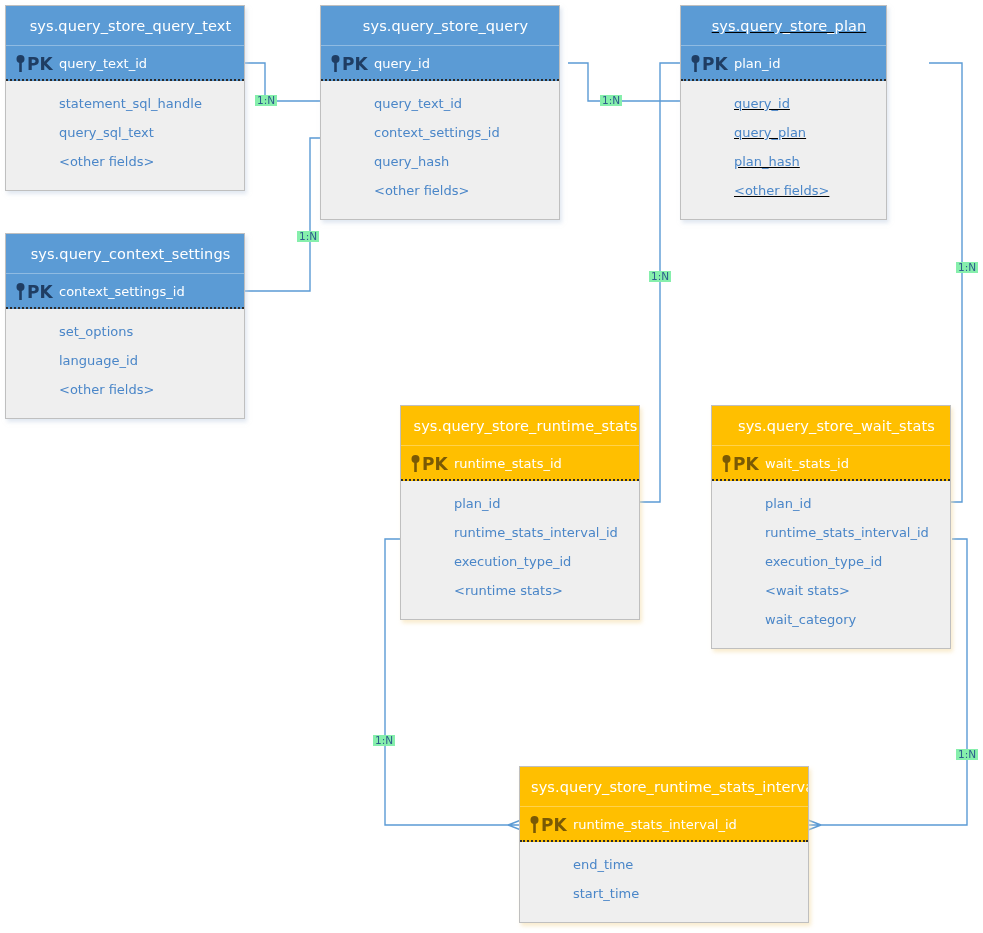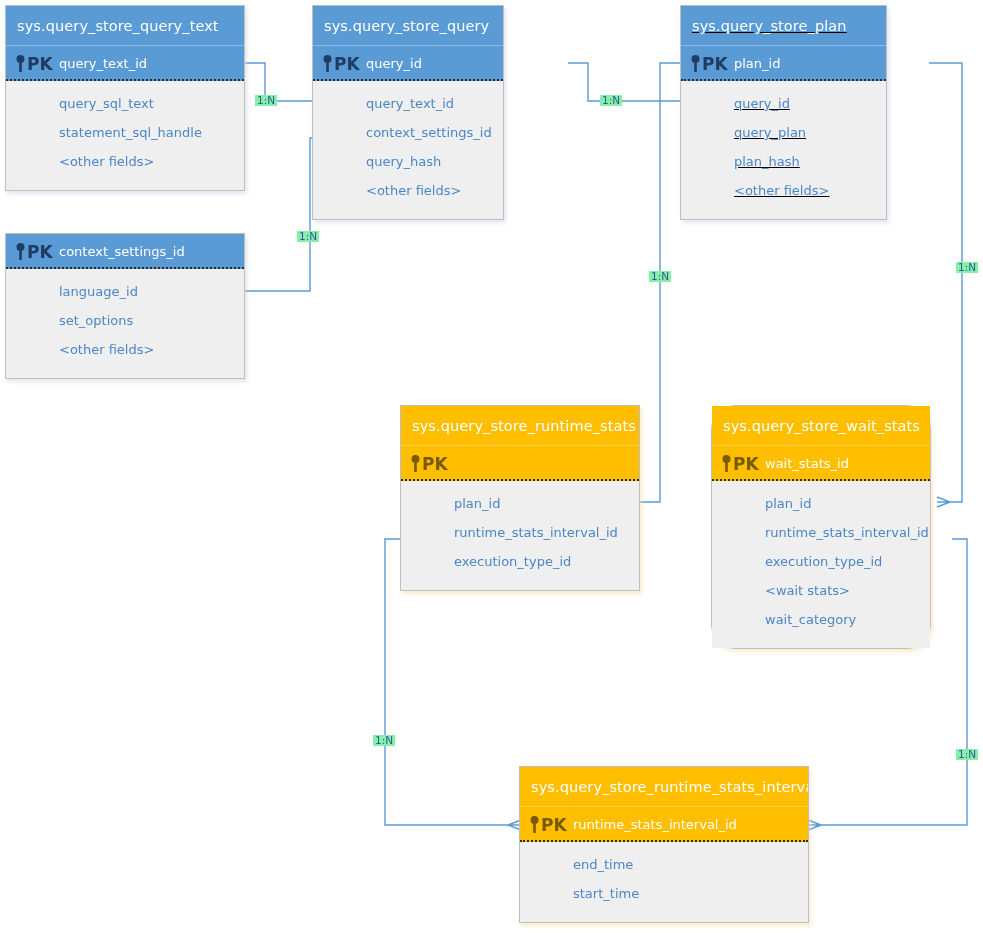--- a/index.html
+++ b/index.html
@@ -24,20 +24,21 @@
 
   .ttl{
     height:40px;line-height:40px;
     padding:0 0 0 11px;
     color:#ffffff;
     font-size:14.5px;
     letter-spacing:.1px;
     white-space:nowrap;
     overflow:hidden;
     box-sizing:border-box;
+    text-align:center;
   }
   .entity.cool .ttl{background:#5b9bd5;border-bottom:1px solid #8fbbe2;}
   .entity.warm .ttl{background:#ffbf00;border-bottom:1px solid #ffd24d;}
 
   .pkrow{
     height:35px;
     box-sizing:border-box;
     position:relative;
     border-bottom:2px dotted #2b2b2b;
   }
@@ -131,27 +132,27 @@
     <div class="ttl">sys.query_store_query_text</div>
     <div class="pkrow">
       <svg class="keyicon" viewBox="0 0 9 18">
           <circle cx="4.5" cy="4" r="4" fill="#1f3d63"></circle>
           <rect x="3.2" y="6" width="2.6" height="11" fill="#1f3d63"></rect>
         </svg>
       <span class="pklab">PK</span>
       <span class="pkname">query_text_id</span>
     </div>
     <div class="fields">
+      <div class="fld">statement_sql_handle</div>
       <div class="fld">query_sql_text</div>
-      <div class="fld">statement_sql_handle</div>
-      <div class="fld">&lt;other fields&gt;</div>
-    </div>
-  </div>
-
-  <div class="entity cool" style="left:312px;top:5px;width:192px;">
+      <div class="fld">&lt;other fields&gt;</div>
+    </div>
+  </div>
+
+  <div class="entity cool" style="left:320px;top:5px;width:240px;">
     <div class="ttl">sys.query_store_query</div>
     <div class="pkrow">
       <svg class="keyicon" viewBox="0 0 9 18">
           <circle cx="4.5" cy="4" r="4" fill="#1f3d63"></circle>
           <rect x="3.2" y="6" width="2.6" height="11" fill="#1f3d63"></rect>
         </svg>
       <span class="pklab">PK</span>
       <span class="pkname">query_id</span>
     </div>
     <div class="fields">
@@ -174,52 +175,55 @@
     </div>
     <div class="fields">
       <div class="fld">query_id</div>
       <div class="fld">query_plan</div>
       <div class="fld">plan_hash</div>
       <div class="fld">&lt;other fields&gt;</div>
     </div>
   </div>
 
   <div class="entity cool" style="left:5px;top:233px;width:240px;">
+    <div class="ttl">sys.query_context_settings</div>
     <div class="pkrow">
       <svg class="keyicon" viewBox="0 0 9 18">
           <circle cx="4.5" cy="4" r="4" fill="#1f3d63"></circle>
           <rect x="3.2" y="6" width="2.6" height="11" fill="#1f3d63"></rect>
         </svg>
       <span class="pklab">PK</span>
       <span class="pkname">context_settings_id</span>
     </div>
     <div class="fields">
+      <div class="fld">set_options</div>
       <div class="fld">language_id</div>
-      <div class="fld">set_options</div>
       <div class="fld">&lt;other fields&gt;</div>
     </div>
   </div>
 
   <div class="entity warm" style="left:400px;top:405px;width:240px;">
     <div class="ttl">sys.query_store_runtime_stats</div>
     <div class="pkrow">
       <svg class="keyicon" viewBox="0 0 9 18">
           <circle cx="4.5" cy="4" r="4" fill="#7a5a05"></circle>
           <rect x="3.2" y="6" width="2.6" height="11" fill="#7a5a05"></rect>
         </svg>
       <span class="pklab">PK</span>
+      <span class="pkname">runtime_stats_id</span>
     </div>
     <div class="fields">
       <div class="fld">plan_id</div>
       <div class="fld">runtime_stats_interval_id</div>
       <div class="fld">execution_type_id</div>
-    </div>
-  </div>
-
-  <div class="entity warm" style="left:711px;top:405px;width:220px;border-radius:25px;">
+      <div class="fld">&lt;runtime stats&gt;</div>
+    </div>
+  </div>
+
+  <div class="entity warm" style="left:711px;top:405px;width:240px;">
     <div class="ttl">sys.query_store_wait_stats</div>
     <div class="pkrow">
       <svg class="keyicon" viewBox="0 0 9 18">
           <circle cx="4.5" cy="4" r="4" fill="#7a5a05"></circle>
           <rect x="3.2" y="6" width="2.6" height="11" fill="#7a5a05"></rect>
         </svg>
       <span class="pklab">PK</span>
       <span class="pkname">wait_stats_id</span>
     </div>
     <div class="fields">

